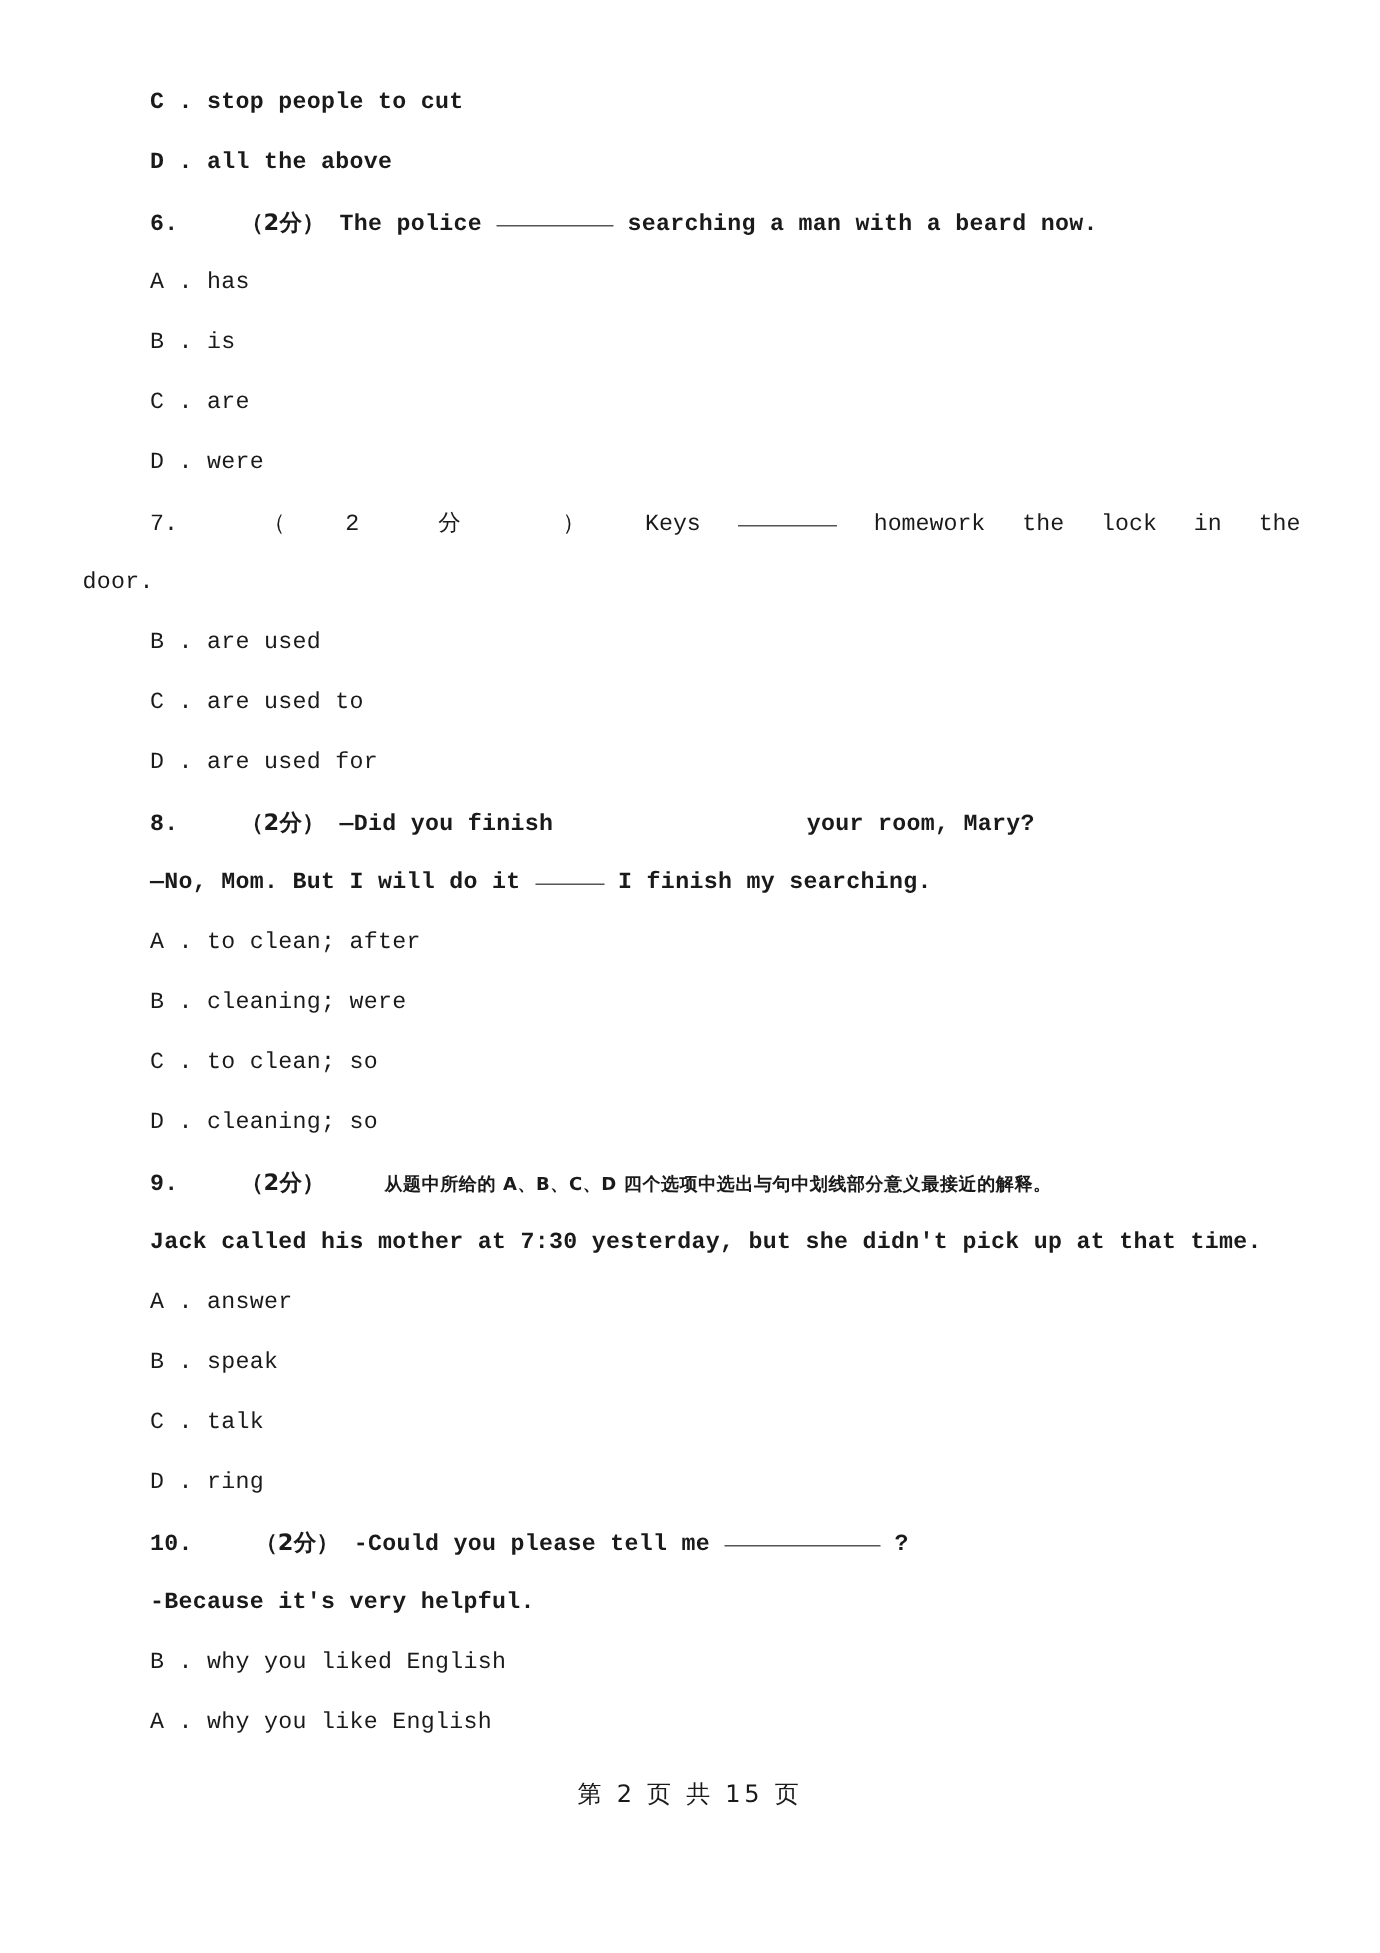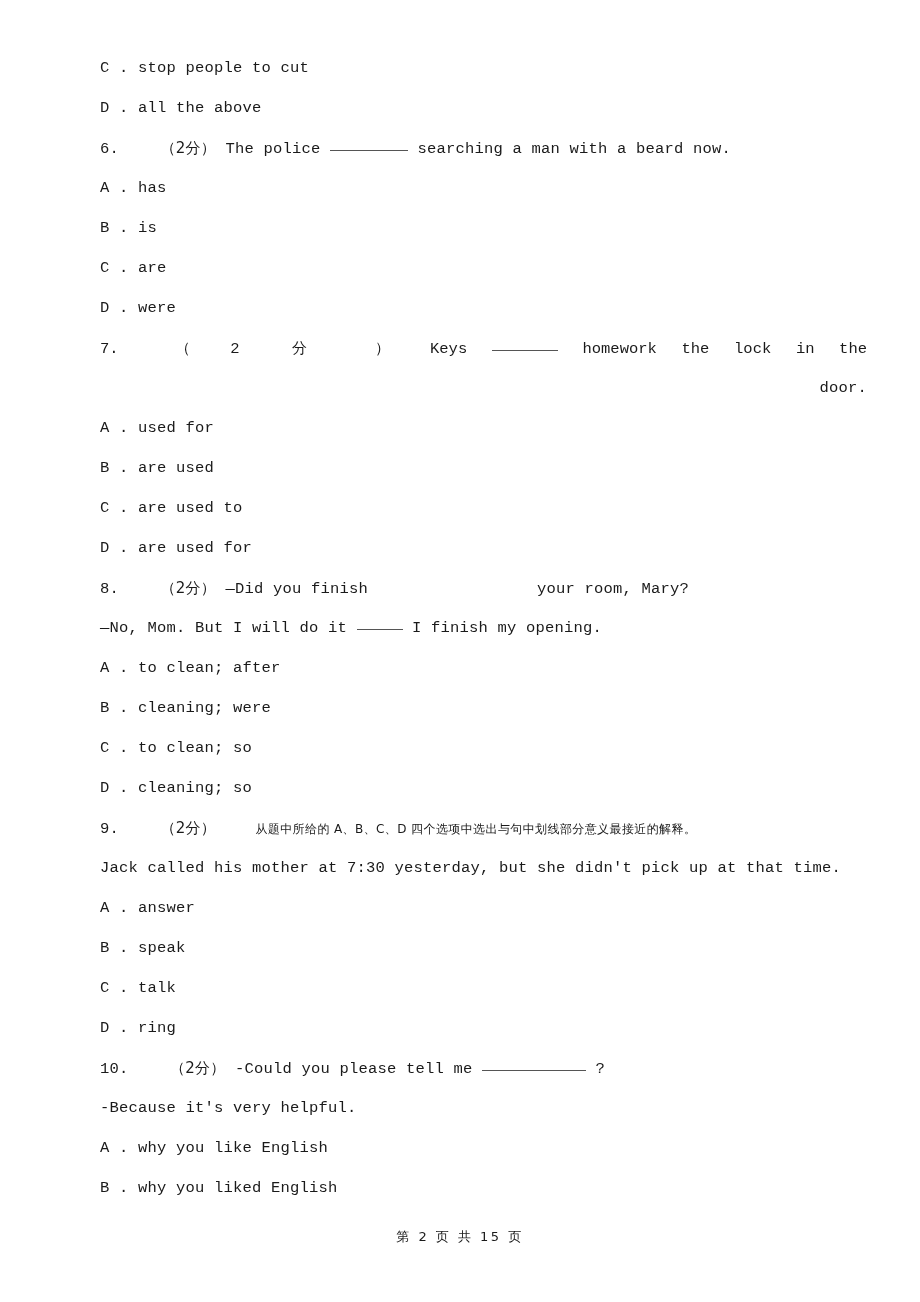--- a/index.html
+++ b/index.html
@@ -26,25 +26,25 @@
   .line {
     height: 40px;
     line-height: 40px;
     font-size: 15.5px;
     white-space: nowrap;
     letter-spacing: 0.2px;
   }
   
   .indent {
     padding-left: 45px;
+    font-weight: bold;
   }
   
   .flush {
     padding-left: 0;
-    text-align: right;
   }
   .opt {
     padding-left: 45px;
   }
   .qnum {
     margin-right: 4px;
   }
   
   .cjk {
     font-family: "DejaVu Sans", "Liberation Sans", sans-serif;
@@ -84,24 +84,23 @@
     height: 40px;
     overflow: hidden;
   }
   .footer {
     position: absolute;
     left: 0;
     right: 0;
     top: 1186px;
     text-align: center;
     font-family: "DejaVu Sans", "Liberation Sans", sans-serif;
-    font-size: 13px;
+    font-size: 16px;
     letter-spacing: 2.5px;
     color: #1a1a1a;
-    margin-top: 42px;
   }
 </style>
 </head>
 <body>
 
 <div class="page">
   <div class="content">
 
     <div class="line indent">
       <span>C .</span>
@@ -147,24 +146,20 @@
       <span>homework</span>
       <span>the</span>
       <span>lock</span>
       <span>in</span>
       <span>the</span>
     </div>
     <div class="line flush">
       <span>door.</span>
     </div>
     <div class="line opt">
-      <span>A .</span>
-      <span>used for</span>
-    </div>
-    <div class="line opt">
       <span>B .</span>
       <span>are used</span>
     </div>
     <div class="line opt">
       <span>C .</span>
       <span>are used to</span>
     </div>
     <div class="line opt">
       <span>D .</span>
       <span>are used for</span>
@@ -173,21 +168,21 @@
     <div class="line indent">
       <span class="qnum">8.</span>
       <span class="cjk">（2分）</span>
       <span>—Did you finish</span>
       <span class="gap gap-wide"></span>
       <span>your room, Mary?</span>
     </div>
     <div class="line indent">
       <span>—No, Mom. But I will do it</span>
       <span class="blank blank-sm"></span>
-      <span>I finish my opening.</span>
+      <span>I finish my searching.</span>
     </div>
     <div class="line opt">
       <span>A .</span>
       <span>to clean; after</span>
     </div>
     <div class="line opt">
       <span>B .</span>
       <span>cleaning; were</span>
     </div>
     <div class="line opt">
@@ -228,26 +223,26 @@
       <span class="qnum">10.</span>
       <span class="cjk">（2分）</span>
       <span>-Could you please tell me</span>
       <span class="blank blank-xl"></span>
       <span>?</span>
     </div>
     <div class="line indent">
       <span>-Because it's very helpful.</span>
     </div>
     <div class="line opt">
+      <span>B .</span>
+      <span>why you liked English</span>
+    </div>
+    <div class="line opt">
       <span>A .</span>
       <span>why you like English</span>
-    </div>
-    <div class="line opt">
-      <span>B .</span>
-      <span>why you liked English</span>
     </div>
 
   </div>
 
   <div class="footer">
     <span>第 2 页 共 15 页</span>
   </div>
 </div>
 
 </body></html>

